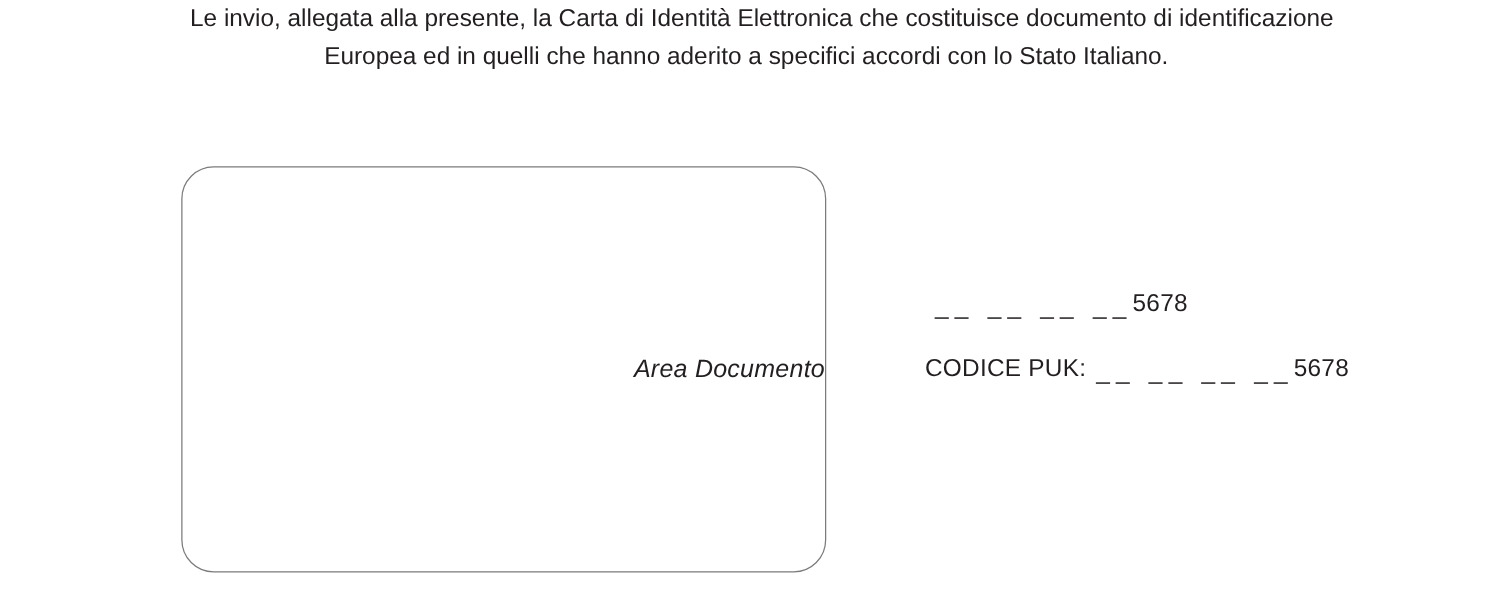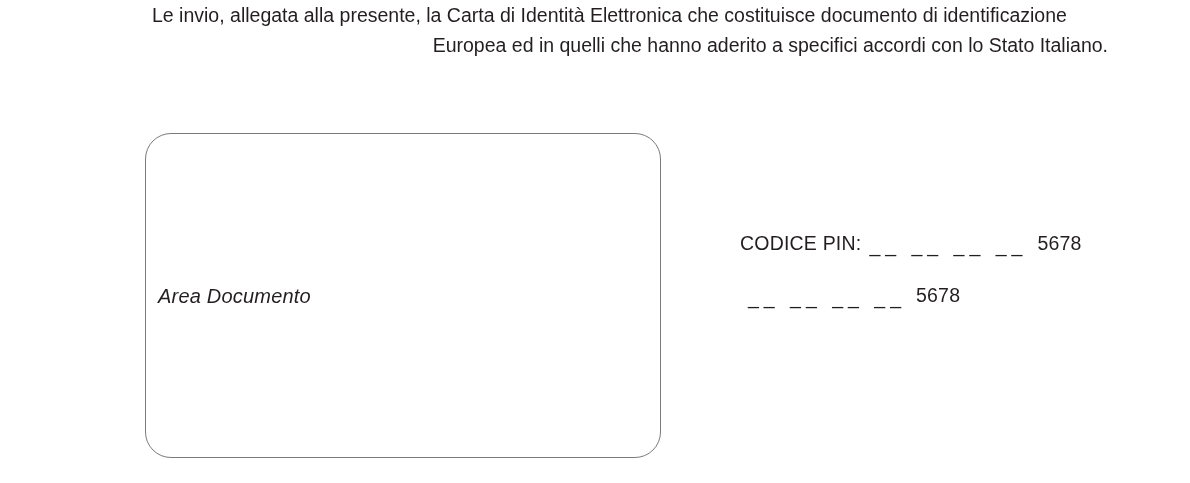--- a/index.html
+++ b/index.html
@@ -32,42 +32,42 @@
     text-align: justify;
     color: #231f20;
   }
   .letter-body p {
     margin: 0;
     text-indent: 66px;
     text-align: justify;
     text-justify: inter-word;
   }
   .letter-body .line-last {
-    text-align: right;
+    text-align: center;
   }
 
   
   .doc-area {
     position: absolute;
     left: 145px;
     top: 133px;
     width: 516px;
     height: 325px;
     border: 1.4px solid #7b7b7b;
     border-radius: 26px;
     background: #ffffff;
     box-sizing: border-box;
   }
   .doc-area-label {
     position: absolute;
     left: 12px;
     right: 0;
     top: 50%;
     transform: translateY(-50%);
-    text-align: left;
+    text-align: right;
     font-style: italic;
     font-size: 20px;
     color: #231f20;
     letter-spacing: 0.2px;
   }
 
   
   .codes {
     position: absolute;
     left: 740px;
@@ -88,43 +88,42 @@
   .code-mask {
     display: inline-block;
     margin-left: 8px;
     letter-spacing: 5px;
     font-size: 19.5px;
     position: relative;
     top: 2px;
   }
   .code-digits {
     display: inline-block;
-    margin-left: 10px;
     letter-spacing: 0.2px;
   }
 </style>
 </head>
 <body>
 
 <div class="page">
 
   <div class="letter-body">
     <p>Le invio, allegata alla presente, la Carta di Identità Elettronica che costituisce documento di identificazione</p>
     <p class="line-last" style="text-indent:0">Europea ed in quelli che hanno aderito a specifici accordi con lo Stato Italiano.</p>
   </div>
 
   <div class="doc-area">
     <div class="doc-area-label">Area Documento</div>
   </div>
 
   <div class="codes">
     <div class="code-row">
-      <span class="code-label">CODICE PIN:</span>
       <span class="code-mask">__ __ __ __</span>
       <span class="code-digits">5678</span>
     </div>
     <div class="code-row">
+      <span class="code-label">CODICE PUK:</span>
       <span class="code-mask">__ __ __ __</span>
       <span class="code-digits">5678</span>
     </div>
   </div>
 
 </div>
 
 </body></html>

